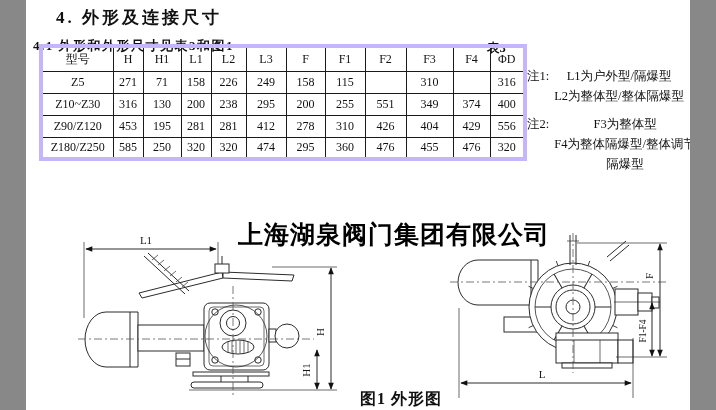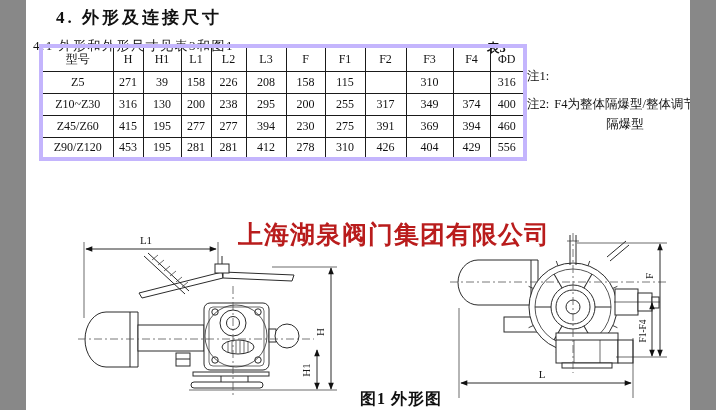--- a/index.html
+++ b/index.html
@@ -8,21 +8,21 @@
     position:relative; width:664px; height:410px; background:#ffffff;
     font-family:"Liberation Serif", serif; color:#111; overflow:hidden;
     margin:0 auto;
   }
   .title {
     position:absolute; left:30px; top:6px;
     font-size:17px; font-weight:bold; letter-spacing:3px;
   }
   .subtitle {
     position:absolute; left:7px; top:37px;
-    font-size:13px; font-weight:normal; letter-spacing:1.5px;
+    font-size:13px; font-weight:bold; letter-spacing:1.5px;
   }
   .table-label {
     position:absolute; left:461px; top:40px;
     font-size:12.5px; font-weight:bold;
   }
   table.dims {
     position:absolute; left:13px; top:44px; width:484px;
     border-collapse:collapse; table-layout:fixed;
     font-size:12px; text-align:center;
     border:4px solid #c4b5fd;
@@ -35,21 +35,21 @@
   .notes {
     position:absolute; left:501px; top:66px; width:214px;
     font-size:12.5px; line-height:20px;
   }
   .note { display:flex;text-align:center; }
   .note + .note { margin-top:8px; }
   .note-label { flex:0 0 auto; margin-right:5px; }
   .note-lines span { display:block; }
   .watermark {
     position:absolute; left:212px; top:218px;
-    font-size:25px; color:#b91c1c; letter-spacing:1px; white-space:nowrap;
+    font-size:25px; color:#000000; letter-spacing:1px; white-space:nowrap;
     font-weight:bold;
   }
   .figure-svg { position:absolute; left:0; top:228px; }
   .figure-caption {
     position:absolute; left:334px; top:389px;
     font-size:16px; font-weight:bold; letter-spacing:1px;
   }
   svg text {
     font-family:"Liberation Serif", serif; font-size:11px; fill:#1a1a1a;
   }
@@ -92,83 +92,88 @@
         <th>F2</th>
         <th>F3</th>
         <th>F4</th>
         <th>ΦD</th>
       </tr>
     </thead>
     <tbody>
       <tr>
         <td>Z5</td>
         <td>271</td>
-        <td>39</td>
+        <td>71</td>
         <td>158</td>
         <td>226</td>
-        <td>208</td>
+        <td>249</td>
         <td>158</td>
         <td>115</td>
         <td></td>
         <td>310</td>
         <td></td>
         <td>316</td>
       </tr>
       <tr>
         <td>Z10~Z30</td>
         <td>316</td>
         <td>130</td>
         <td>200</td>
         <td>238</td>
         <td>295</td>
         <td>200</td>
         <td>255</td>
-        <td>317</td>
+        <td>551</td>
         <td>349</td>
         <td>374</td>
         <td>400</td>
-      </tr>
-      <tr>
-        <td>Z45/Z60</td>
-        <td>415</td>
-        <td>195</td>
-        <td>277</td>
-        <td>277</td>
-        <td>394</td>
-        <td>230</td>
-        <td>275</td>
-        <td>391</td>
-        <td>369</td>
-        <td>394</td>
-        <td>460</td>
       </tr>
       <tr>
         <td>Z90/Z120</td>
         <td>453</td>
         <td>195</td>
         <td>281</td>
         <td>281</td>
         <td>412</td>
         <td>278</td>
         <td>310</td>
         <td>426</td>
         <td>404</td>
         <td>429</td>
         <td>556</td>
       </tr>
+      <tr>
+        <td>Z180/Z250</td>
+        <td>585</td>
+        <td>250</td>
+        <td>320</td>
+        <td>320</td>
+        <td>474</td>
+        <td>295</td>
+        <td>360</td>
+        <td>476</td>
+        <td>455</td>
+        <td>476</td>
+        <td>320</td>
+      </tr>
     </tbody>
   </table>
 
   <div class="notes">
     <div class="note">
       <span class="note-label">注1:</span>
+      <span class="note-lines">
+        <span>L1为户外型/隔爆型</span>
+        <span>L2为整体型/整体隔爆型</span>
+      </span>
     </div>
     <div class="note">
       <span class="note-label">注2:</span>
       <span class="note-lines">
+        <span>F3为整体型</span>
         <span>F4为整体隔爆型/整体调节</span>
         <span>隔爆型</span>
       </span>
     </div>
   </div>
 
   <div class="watermark">上海湖泉阀门集团有限公司</div>
 
   <svg class="figure-svg" width="716" height="182" viewBox="0 0 716 182">
     <defs>

